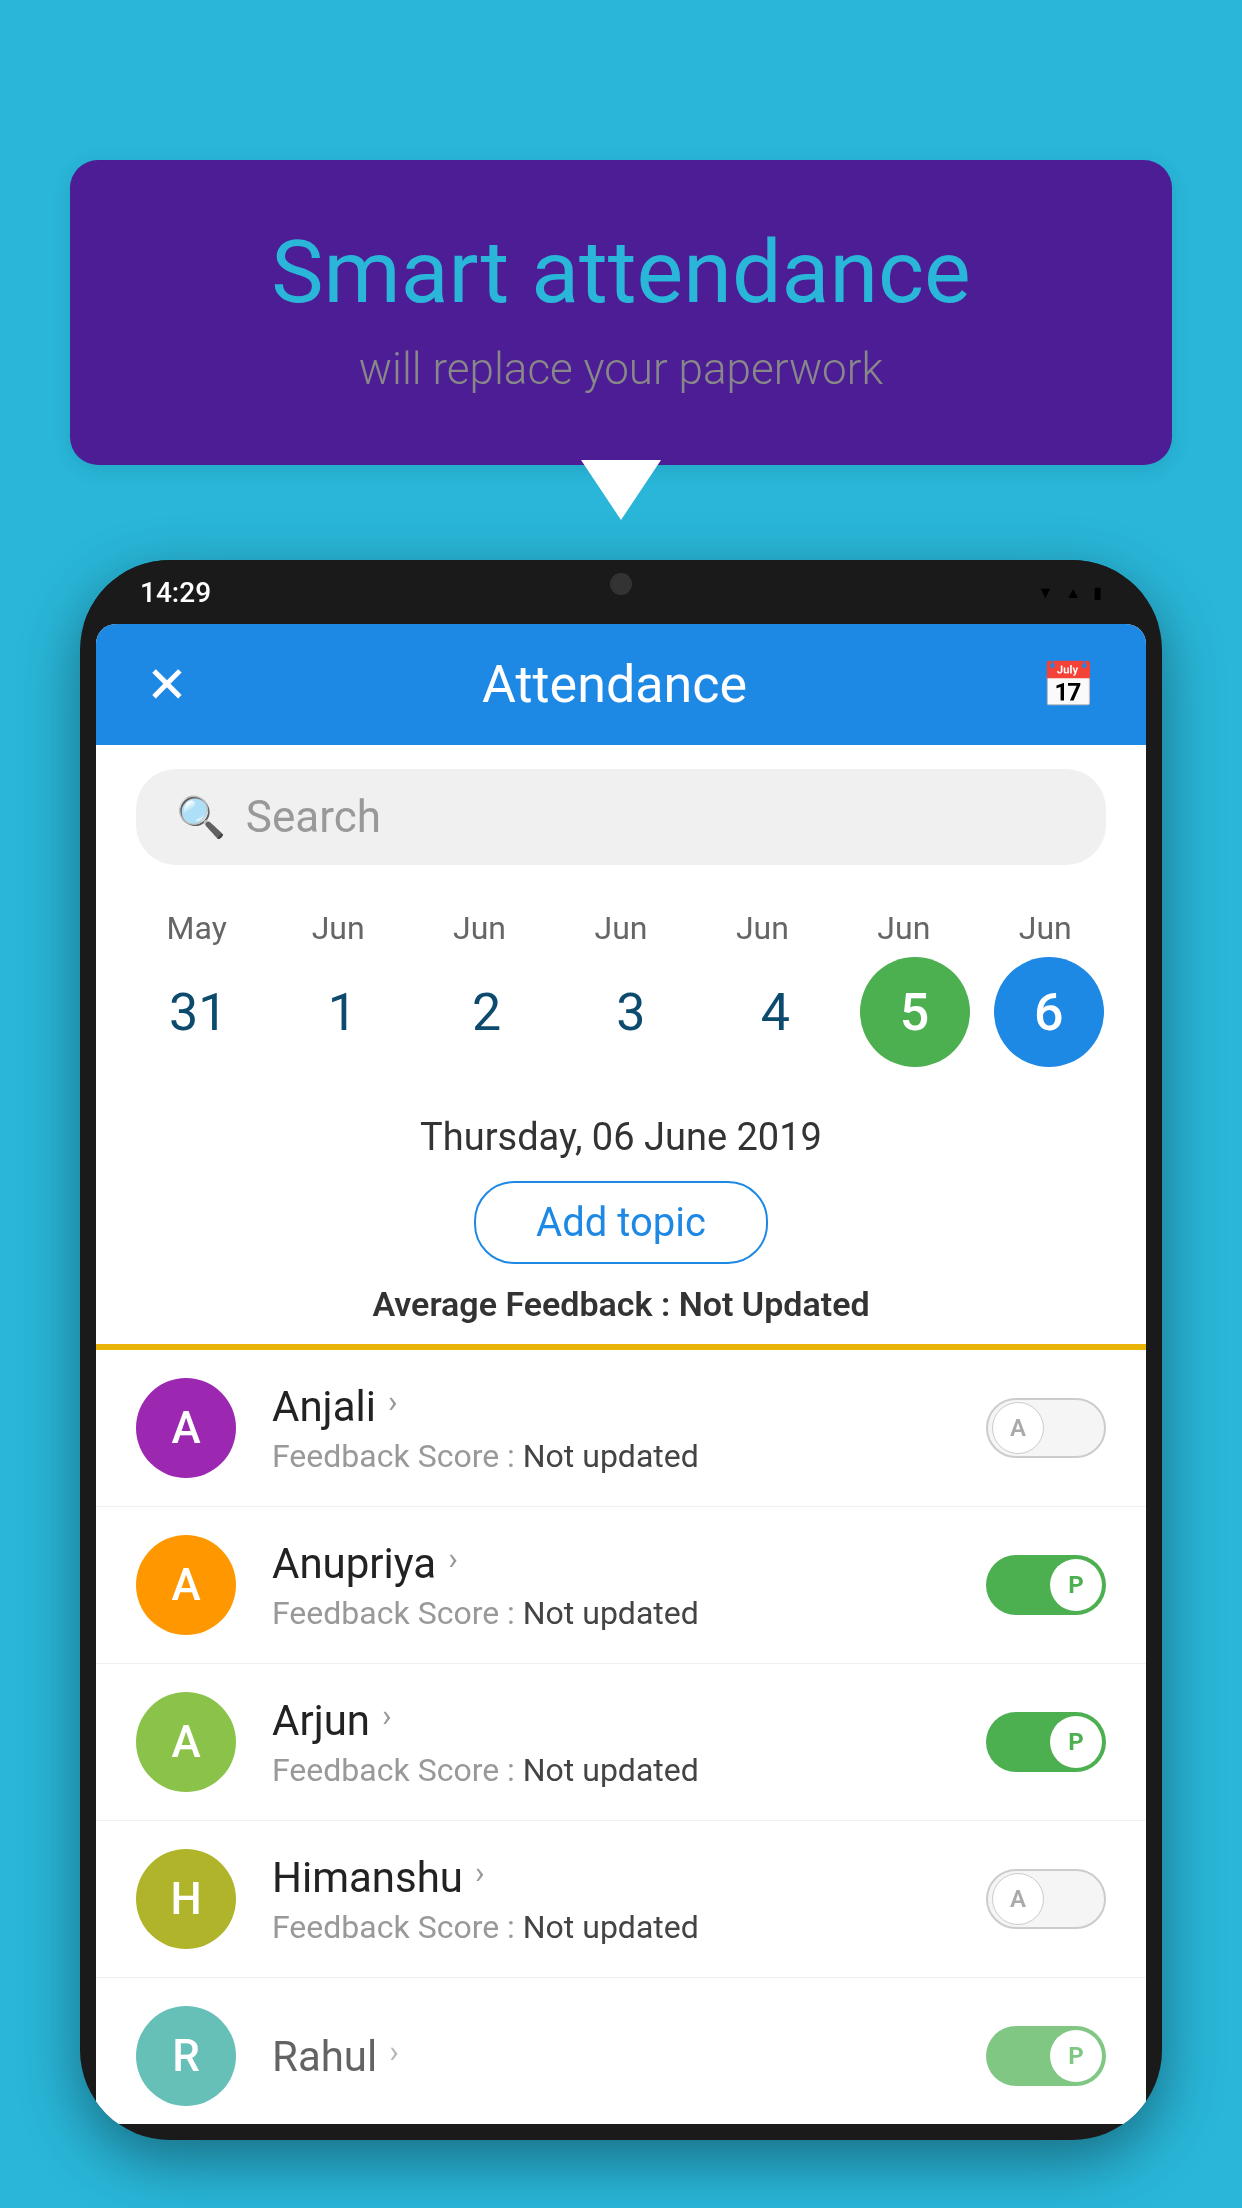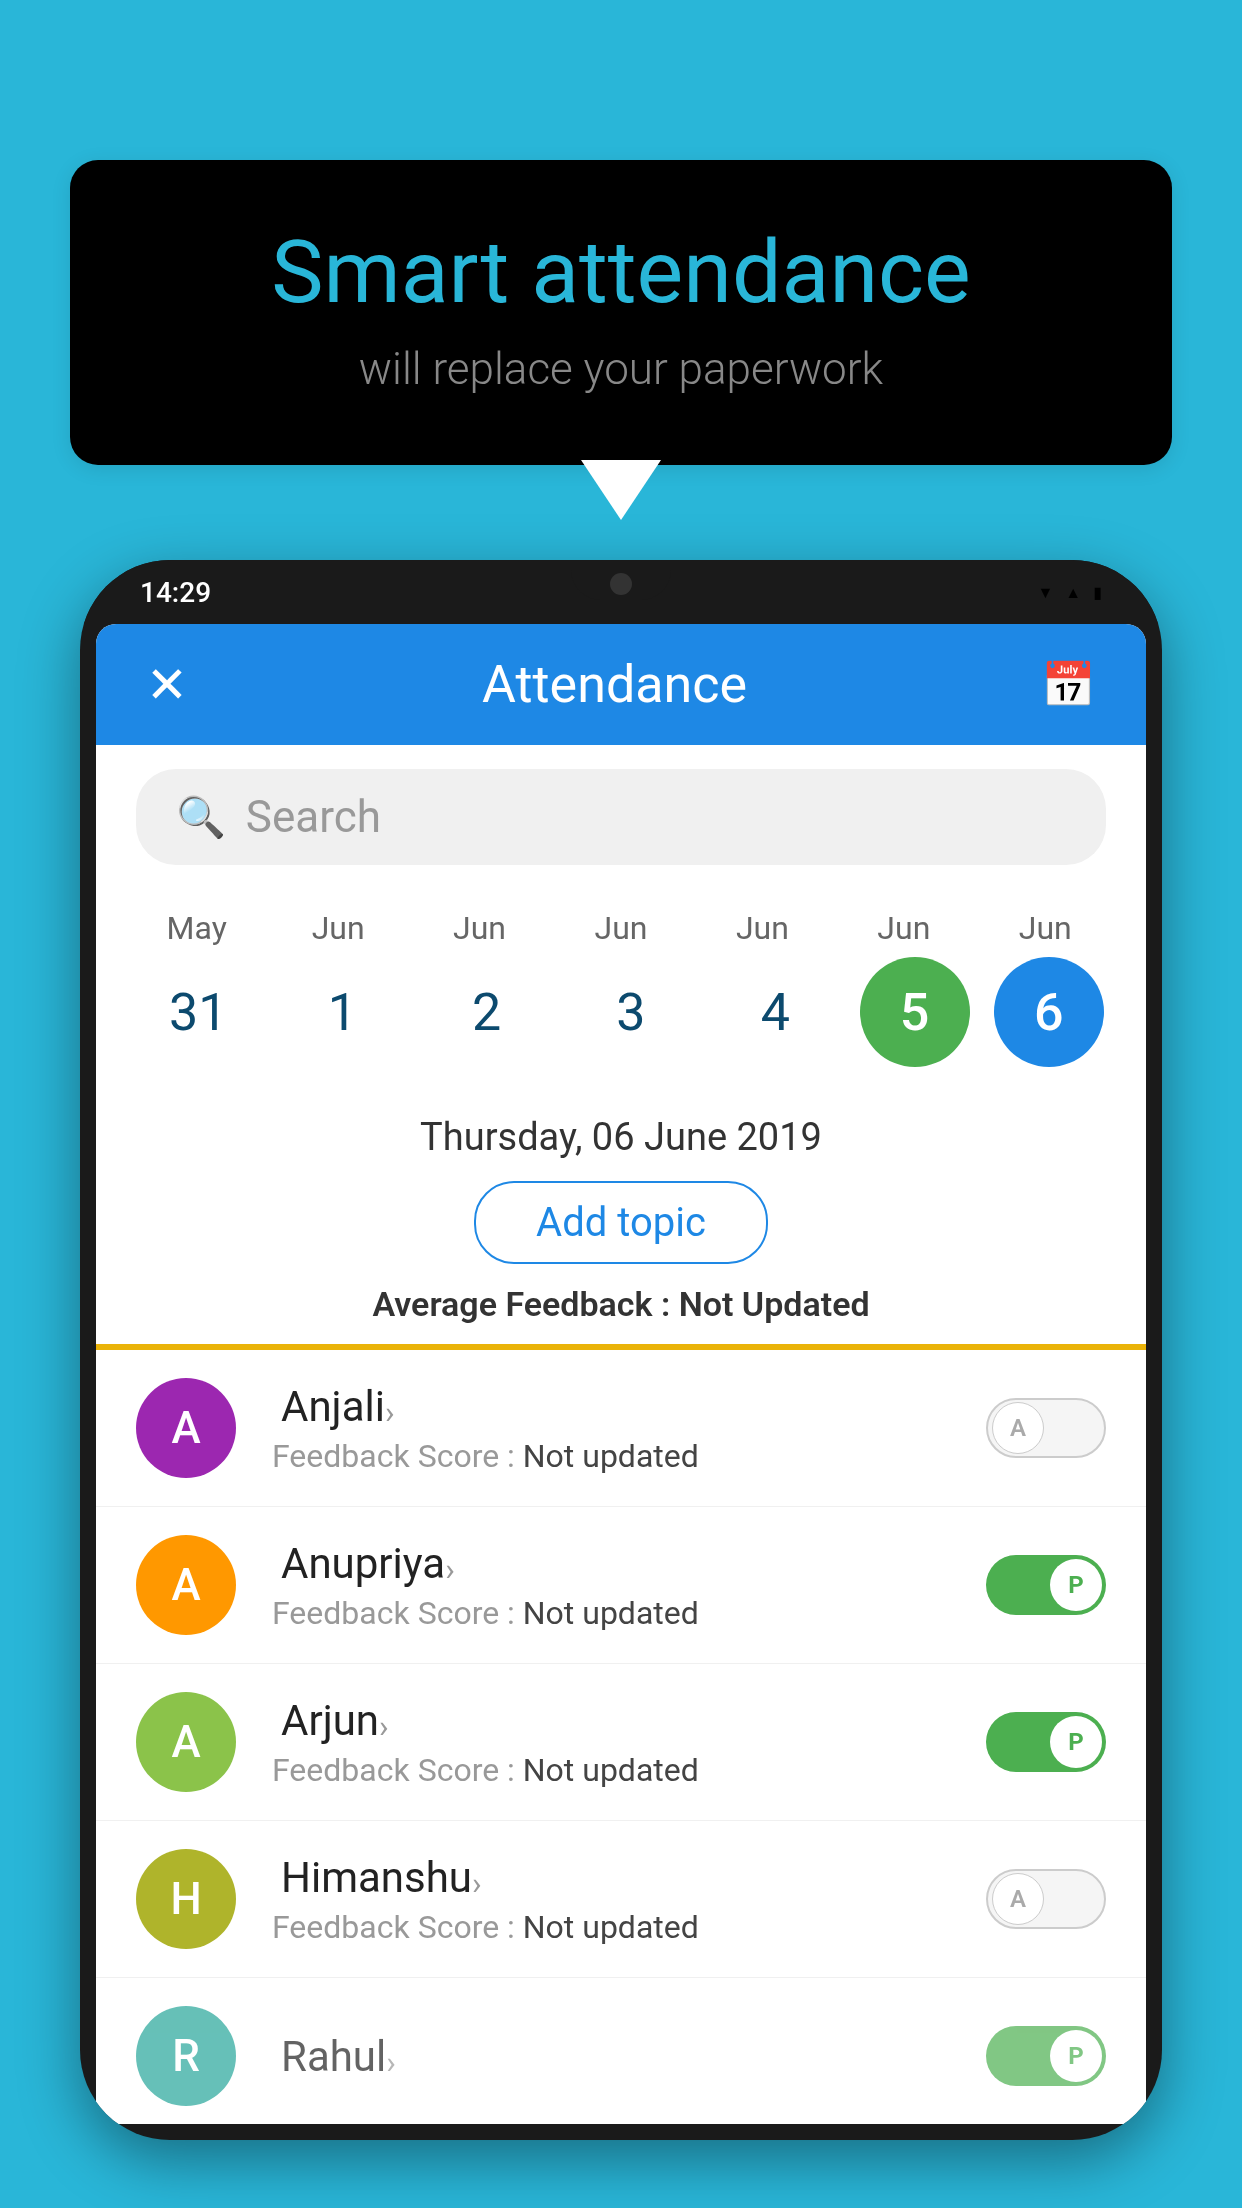--- a/index.html
+++ b/index.html
@@ -15,21 +15,21 @@
 
     
     .speech-bubble-container {
       position: absolute;
       top: 160px;
       left: 70px;
       right: 70px;
     }
 
     .speech-bubble {
-      background: #000000;
+      background: #4c1d95;
       border-radius: 28px;
       padding: 60px 80px 70px;
       text-align: center;
       position: relative;
       box-shadow: 0 4px 20px rgba(0,0,0,0.1);
     }
 
     .speech-bubble::after {
       content: '';
       position: absolute;
@@ -306,22 +306,22 @@
 
     .student-info {
       flex: 1;
       margin-left: 36px;
     }
 
     .student-name {
       font-size: 42px;
       color: #222;
       display: flex;
-      align-items: flex-end;
-      margin-left: 9px;
+      align-items: flex-start;
+      gap: 12px;
     }
 
     .chevron-right {
       color: #999;
       font-size: 32px;
     }
 
     .student-feedback {
       font-size: 32px;
       color: #999;

